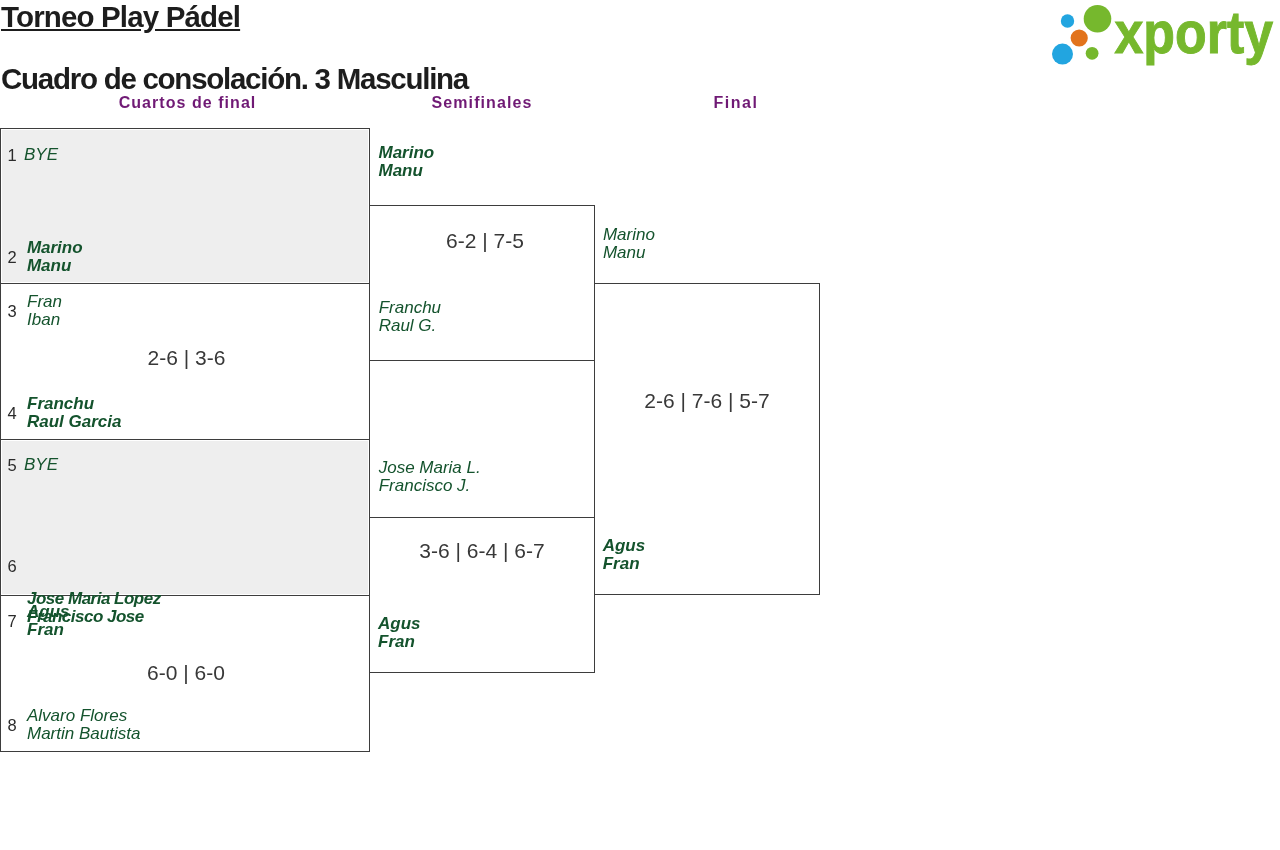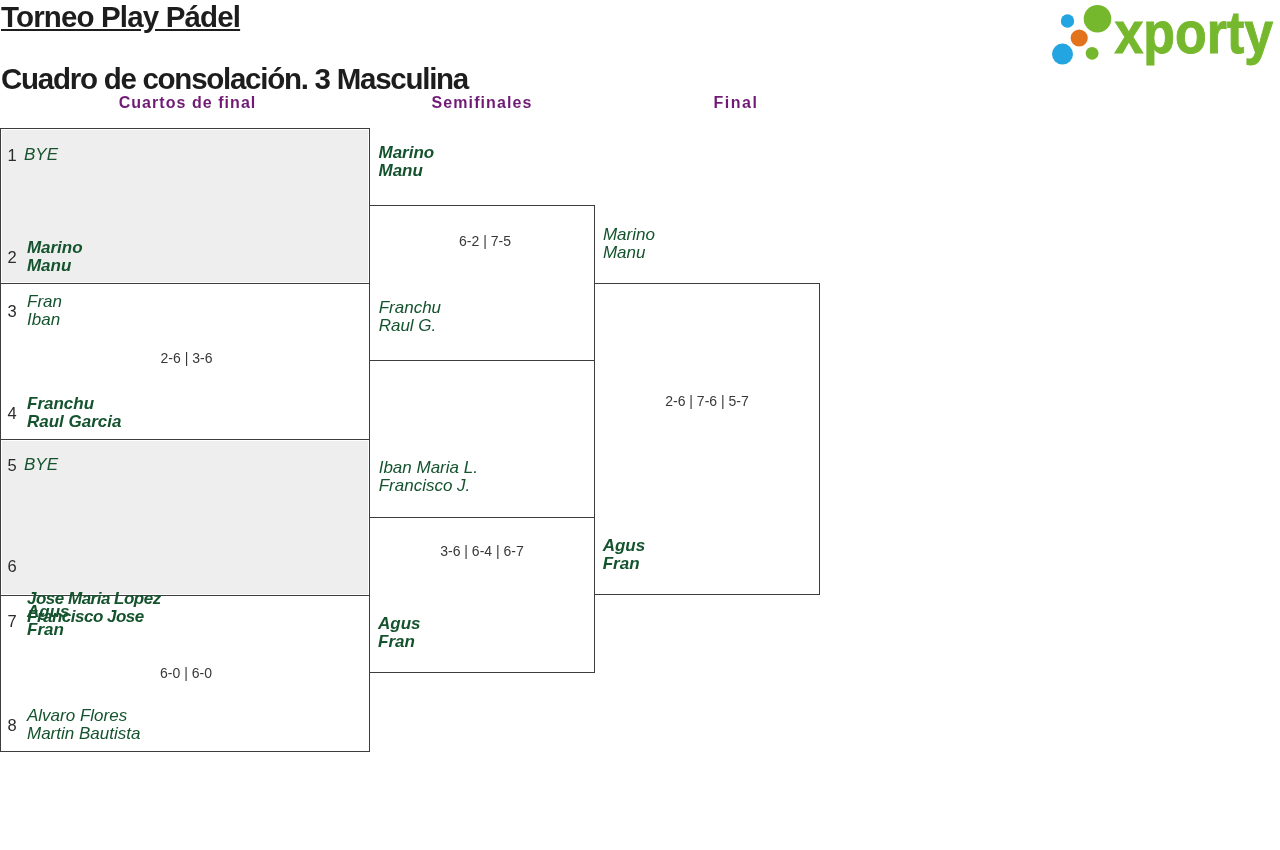--- a/index.html
+++ b/index.html
@@ -4,21 +4,21 @@
 <style>
   html,body{margin:0;padding:0;}
   body{width:1280px;height:850px;background:#ffffff;position:relative;overflow:hidden;
        font-family:"Liberation Sans",sans-serif;}
   .abs{position:absolute;}
   .title{font-size:29.5px;line-height:30px;font-weight:bold;color:#1d1d1d;letter-spacing:0px;white-space:pre;}
   .hdr{font-size:16px;line-height:20px;font-weight:bold;color:#701a75;text-align:center;width:220px;}
   .name{font-size:17px;line-height:18px;color:#14532d;white-space:pre;font-style:italic;}
   .b{font-weight:bold;}
   .num{font-size:16.5px;line-height:18px;color:#2b2b2b;}
-  .score{font-size:14px;line-height:18px;color:#383838;text-align:center;width:200px;}
+  .score{font-size:21px;line-height:18px;color:#383838;text-align:center;width:200px;}
   .box{position:absolute;border:1px solid #3d3d3d;box-sizing:border-box;}
   .line{position:absolute;background:#3d3d3d;height:1px;}
   .gray{position:absolute;background:#eeeeee;}
 </style>
 </head>
 <body>
 
   <div class="abs title" style="left:1px;top:2.2px;letter-spacing:-0.85px;text-decoration:underline;">Torneo Play Pádel</div>
   <div class="abs title" style="left:1px;top:31.8px;letter-spacing:-1.26px;margin-top:32px;">Cuadro de consolación. 3 Masculina</div>
 
@@ -61,21 +61,21 @@
    <div class="abs score" style="left:86px;top:663.9px;">6-0 | 6-0</div>
   <div class="abs num" style="left:7.5px;top:715.7px;">8</div>
   <div class="abs name" style="left:27px;top:706.8px;">Alvaro Flores
 Martin Bautista</div>
 
   <div class="abs name b" style="left:378.5px;top:143.9px;">Marino
 Manu</div>
    <div class="abs score" style="left:385px;top:231.7px;">6-2 | 7-5</div>
   <div class="abs name" style="left:378.7px;top:299.2px;">Franchu
 Raul G.</div>
-  <div class="abs name" style="left:378.7px;top:459.4px;">Iban Maria L.
+  <div class="abs name" style="left:378.7px;top:459.4px;">Jose Maria L.
 Francisco J.</div>
   <div class="abs score" style="left:382px;top:542px;">3-6 | 6-4 | 6-7</div>
   <div class="abs name b" style="left:378px;top:615.1px;">Agus
 Fran</div>
 
   <div class="abs name" style="left:602.9px;top:225.6px;">Marino
 Manu</div>
   <div class="abs score" style="left:607px;top:391.7px;">2-6 | 7-6 | 5-7</div>
   <div class="abs name b" style="left:602.7px;top:536.85px;">Agus
 Fran</div>

